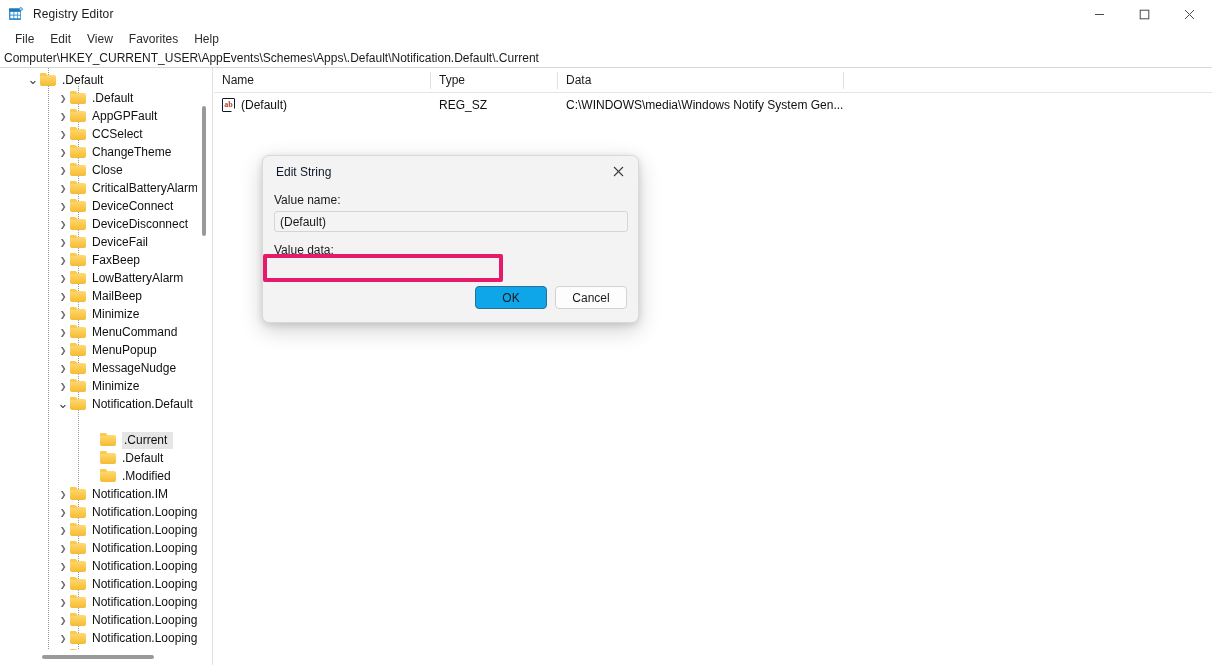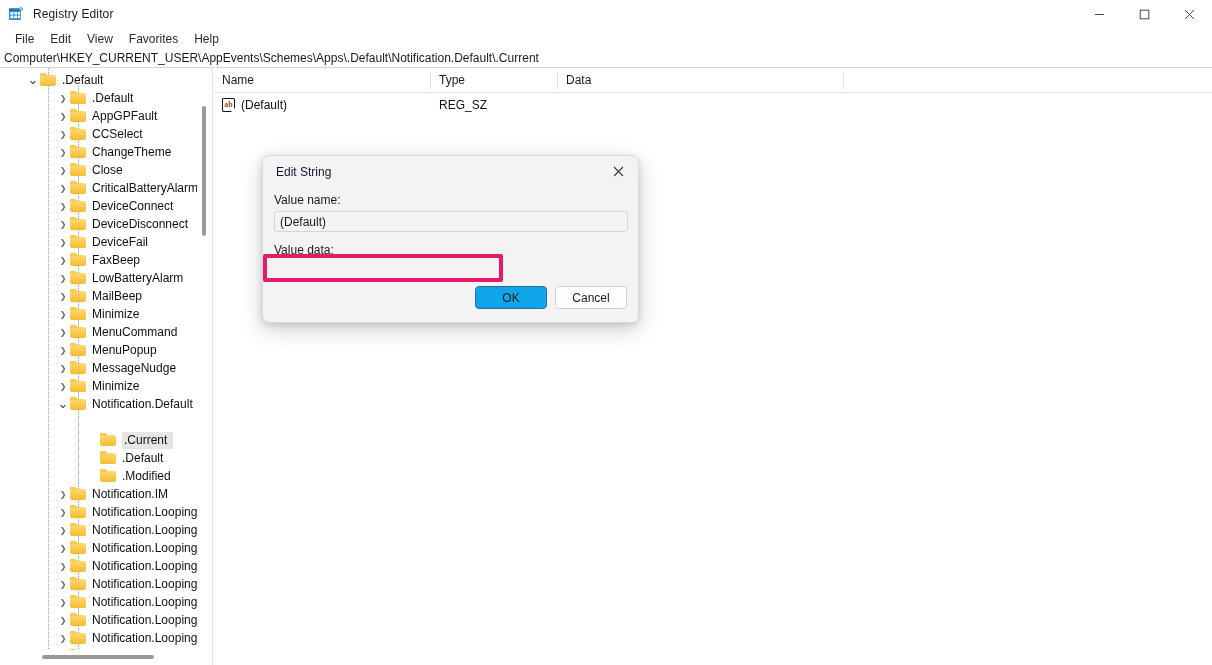--- a/index.html
+++ b/index.html
@@ -576,20 +576,21 @@
       <div class="lv-col c-name">Name</div>
       <div class="lv-col c-type">Type</div>
       <div class="lv-col c-data">Data</div>
     </div>
     <div class="lv-row">
       <div class="lv-cell c-name">
         <span class="ab-icon">ab</span>
         <span>(Default)</span>
       </div>
       <div class="lv-cell c-type">REG_SZ</div>
+      <div class="lv-cell c-data">C:\WINDOWS\media\Windows Notify System Gen...</div>
     </div>
   </div>
 
   <div class="dialog">
     <div class="dlg-title">
       <span>Edit String</span>
       <div class="dlg-close">
         <svg width="11" height="11" viewBox="0 0 11 11">
             <line x1="1" y1="1" x2="10" y2="10" stroke="#3b3b3b" stroke-width="1.1"></line>
             <line x1="10" y1="1" x2="1" y2="10" stroke="#3b3b3b" stroke-width="1.1"></line>

